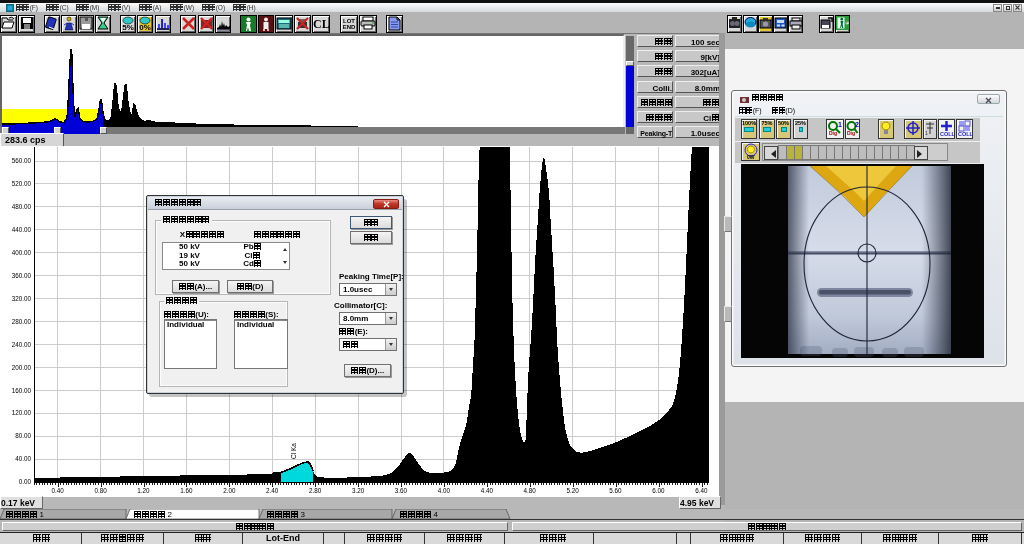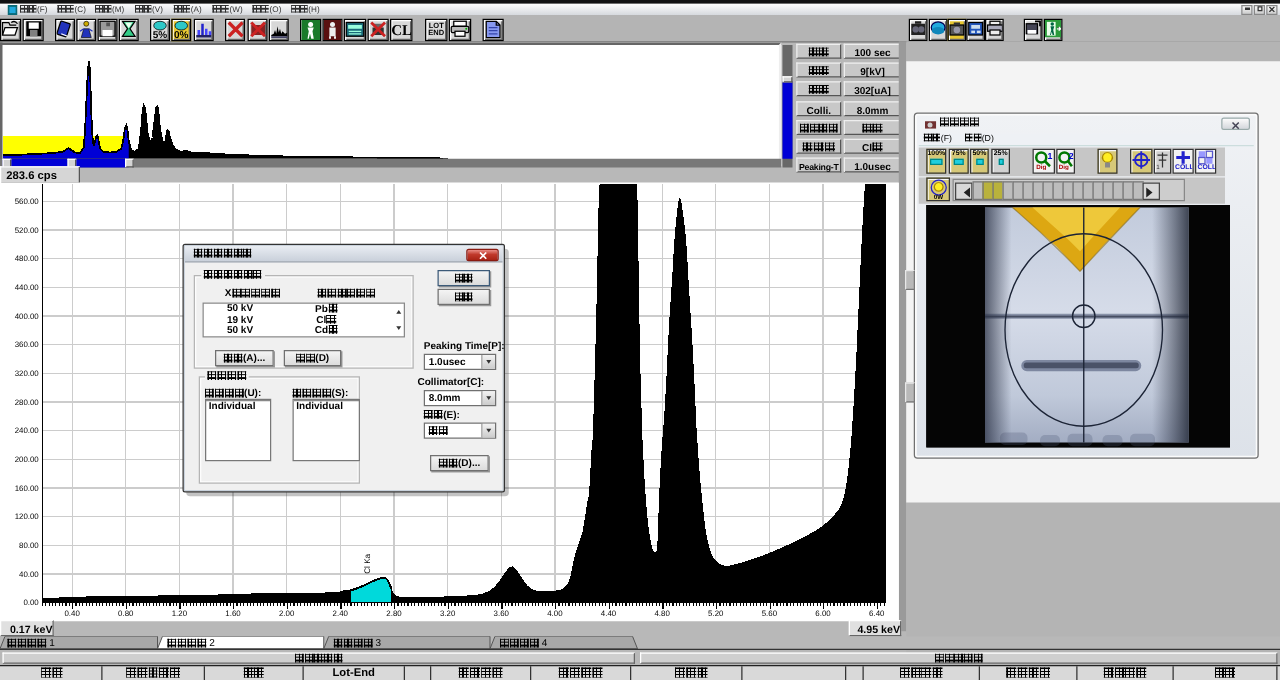--- a/index.html
+++ b/index.html
@@ -17,42 +17,42 @@
 #toolbar{position:absolute;left:0;top:12px;width:1024px;height:22px;background:#b4b4b4;border-bottom:1px solid #777}
 .tb{position:absolute;border:1px solid #000;box-shadow:inset 1px 1px 0 #fff,inset -1px -1px 0 #666;text-align:center;overflow:hidden}
 #preview{position:absolute;left:0;top:34px;width:625px;height:99px;background:#fff;border:2px solid;border-color:#666 #eee #eee #666}
 #phs{position:absolute;left:0;top:127px;width:625px;height:7px;background:#787878}
 #phs .bl{position:absolute;left:2px;top:0;width:101px;height:7px;background:#0000d6}
 #phs .hd{position:absolute;top:0;width:7px;height:7px;background:#d4d4d4;border:1px solid;border-color:#fff #555 #555 #fff}
 #pvs{position:absolute;left:626px;top:36px;width:8px;height:98px;background:#686868}
 #pvs .bl{position:absolute;left:0;top:29px;width:8px;height:62px;background:#0000d6}
 #pvs .hd{position:absolute;left:0;top:25px;width:8px;height:5px;background:#d4d4d4;border:1px solid;border-color:#fff #555 #555 #fff}
 #cps{position:absolute;left:0;top:133px;width:64px;height:14px;background:#d6d6d6;border:1px solid;border-color:#fff #555 #555 #fff;font:bold 9px "Liberation Sans";padding:1px 0 0 4px}
-.vc{position:absolute;height:12px;background:#c8c8c8;border:1px solid;border-color:#eee #555 #555 #eee;text-align:center;font:bold 8px "Liberation Sans";padding-top:1.5px;color:#000;white-space:nowrap}
+.vc{position:absolute;height:12px;background:#c8c8c8;border:1px solid;border-color:#eee #555 #555 #eee;text-align:right;font:bold 8px "Liberation Sans";padding-top:1.5px;color:#000;white-space:nowrap}
 #chartwrap{position:absolute;left:0;top:146px;width:719px;height:351px;background:#fff}
 #splitter{position:absolute;left:719px;top:33px;width:6px;height:472px;background:#9a9a9a}
 .ntc{position:absolute;left:724px;width:8px;height:16px;background:#b9b9b9;border:1px solid;border-color:#e8e8e8 #777 #777 #e8e8e8;z-index:5}
 #rightpanel{position:absolute;left:725px;top:33px;width:299px;height:511px;background:#b4b4b4}
 #rpwhite{position:absolute;left:725px;top:49px;width:299px;height:353px;background:#f4f4f4}
 #results{position:absolute;left:726px;top:415px;width:296px;height:82px;background:#fff;border:2px solid;border-color:#555 #eee #eee #555;overflow:hidden}
 #results pre{font:bold 10px "Liberation Mono",monospace;line-height:11.1px;margin:1.5px 0 0 6px}
-.kev{position:absolute;top:496px;height:13px;background:#e0e0e0;border:1px solid;border-color:#fff #666 #666 #fff;font:bold 8.5px "Liberation Sans";text-align:right;padding-top:1px}
+.kev{position:absolute;top:496px;height:13px;background:#e0e0e0;border:1px solid;border-color:#fff #666 #666 #fff;font:bold 8.5px "Liberation Sans";text-align:left;padding-top:1px}
 .bar{position:absolute;top:522px;height:9px;background:#cfcfcf;border:1px solid;border-color:#fff #666 #666 #fff;text-align:center;font-size:8px;line-height:8px}
 #btnrow{position:absolute;left:0;top:532px;width:1024px;height:12px;background:#d9d9d9;border-top:1px solid #222}
 .bb{position:absolute;top:0;height:12px;border-right:1.2px solid #333;text-align:center;font-size:9px;line-height:11px;overflow:hidden}
 #tabrow .tt{position:absolute;top:510px;font-size:8px;line-height:9px}
 #dlg{position:absolute;left:146px;top:195px;width:258px;height:199px;z-index:50}
 #dlgsh{position:absolute;left:3px;top:4px;width:258px;height:198px;background:rgba(40,40,40,0.28);border-radius:3px}
 #dlgbody{position:absolute;left:0;top:0;width:258px;height:199px;background:#f0f0f0;border:1.6px solid #333;box-shadow:inset 0 0 0 1px #c9d2dc;border-radius:2px}
 #dlgtitle{position:absolute;left:1px;top:1px;right:1px;height:13px;background:linear-gradient(#e8ecf2,#c9d0da);border-bottom:1px solid #98a0ac;font-size:8px;padding-top:1px}
 #dlgx{position:absolute;right:3px;top:1.5px;width:26px;height:10px;background:linear-gradient(#e98b84,#c0392b 45%,#a82315);border:1px solid #8a1a10;border-radius:2px;text-align:center;line-height:5px}
 .grp{position:absolute;border:1px solid #b5b5b5;box-shadow:inset 0 0 0 1px #fdfdfd}
 .glbl{position:absolute;background:#f0f0f0;font-size:8px;padding:0 2px}
 .dtext{position:absolute;font-size:8px;white-space:nowrap}
-#dlglist{position:absolute;left:15px;top:46px;width:162px;height:28px;background:#fff;border:1px solid #888;font:8px "Liberation Sans"}
+#dlglist{position:absolute;left:15px;top:46px;width:128px;height:28px;background:#fff;border:1px solid #888;font:8px "Liberation Sans"}
 .lr{display:flex;height:8.5px;line-height:8.5px}
 .lr span:first-child{width:58px;text-align:center;font-weight:bold}
 .lr span:last-child{width:80px;text-align:center;font-weight:bold}
 .dbtn{position:absolute;height:13px;background:linear-gradient(#f4f4f4,#dcdcdc);border:1px solid #707070;box-shadow:1px 1px 0 #999;text-align:center;font-size:8px;line-height:11px}
 .dbtn.def{border:1.5px solid #3c5a78}
 .dlist{position:absolute;height:50px;background:#fff;border:1px solid #777;font:bold 8px "Liberation Sans";line-height:10px;padding-left:2px}
 .dlist{box-shadow:inset 0 10px 0 -9px #888}
 .combo{position:absolute;height:13px;background:#fff;border:1px solid #707070;font-size:8px;line-height:11px}
 .combo span{margin-left:3px;font-weight:bold}
 .combo b{position:absolute;right:0;top:0;width:11px;height:11px;background:linear-gradient(#f2f2f2,#ccc);border-left:1px solid #999}

